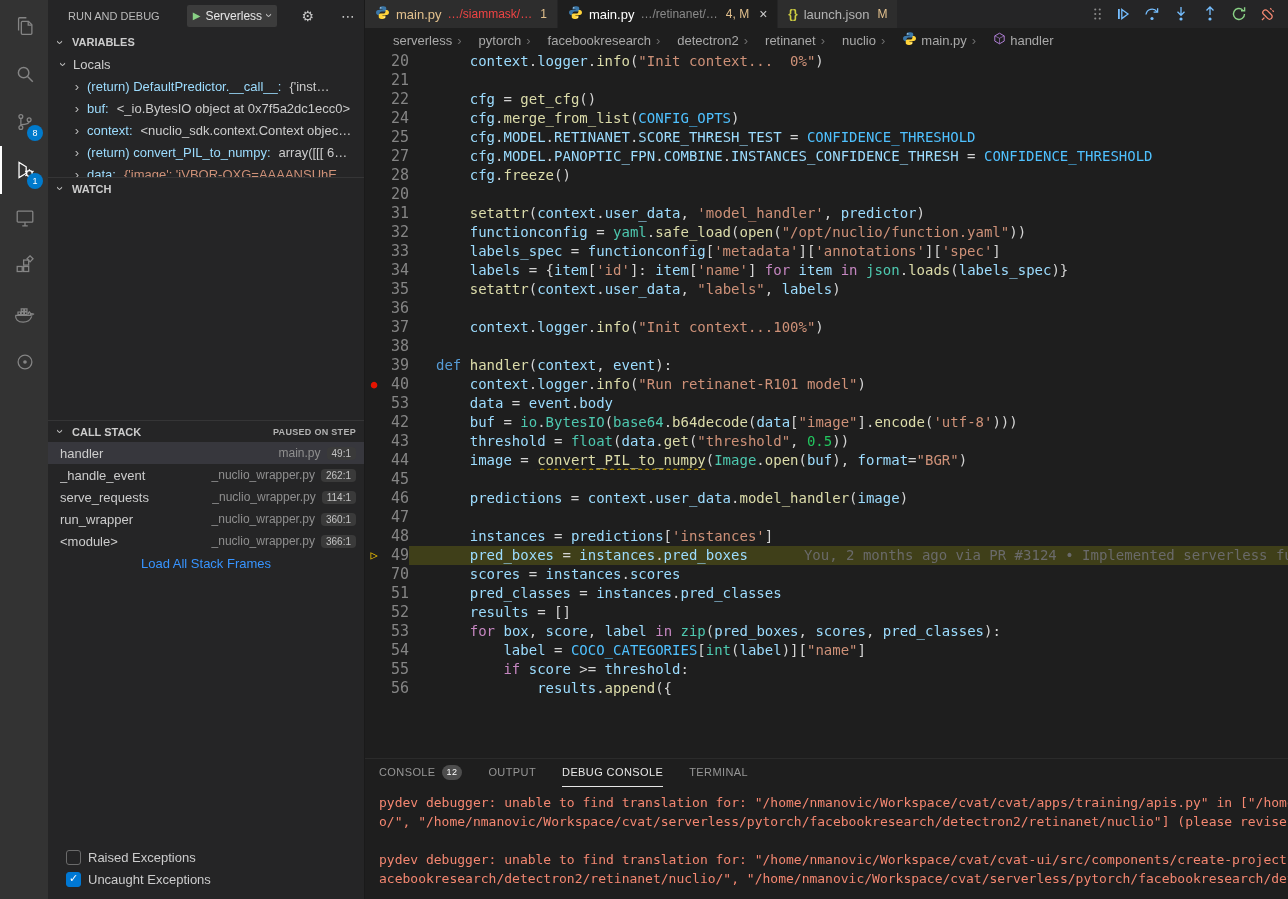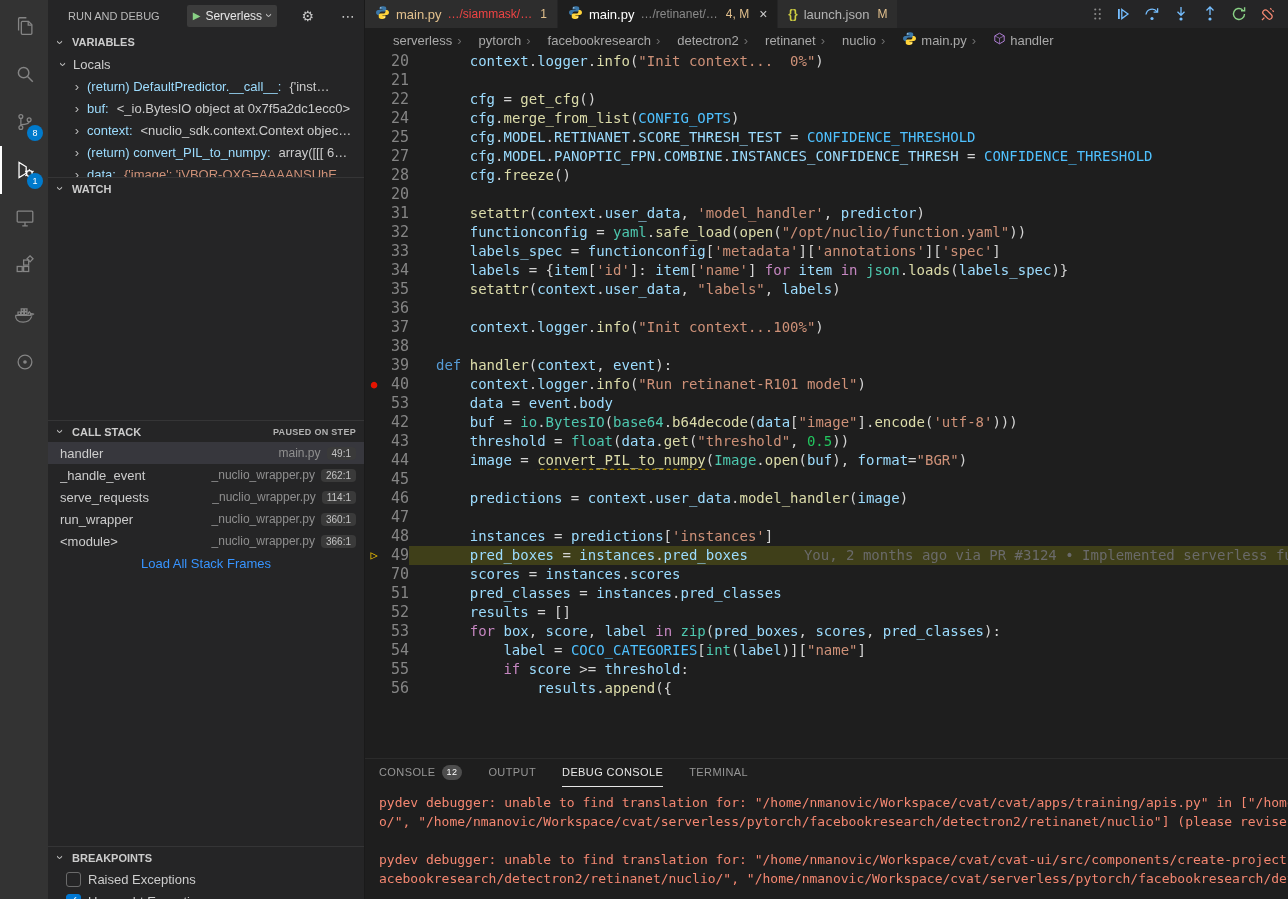--- a/index.html
+++ b/index.html
@@ -275,24 +275,20 @@
         <div class="stack-row">
           <span class="frame-name">&lt;module&gt;</span>
           <span class="frame-file">_nuclio_wrapper.py</span>
           <span class="frame-pos">366:1</span>
         </div>
       </div>
     <div class="load-frames">Load All Stack Frames</div>
 
     <div class="sidebar-spacer"></div>
 
-    <div class="section-header">
-      <span class="chev down">›</span>
-      <span>BREAKPOINTS</span>
-    </div>
     <div id="bp-rows">
         <div class="bp-row">
           <span class="checkbox"></span>
           <span>Raised Exceptions</span>
         </div>
         <div class="bp-row">
           <span class="checkbox checked"></span>
           <span>Uncaught Exceptions</span>
         </div>
       </div>

